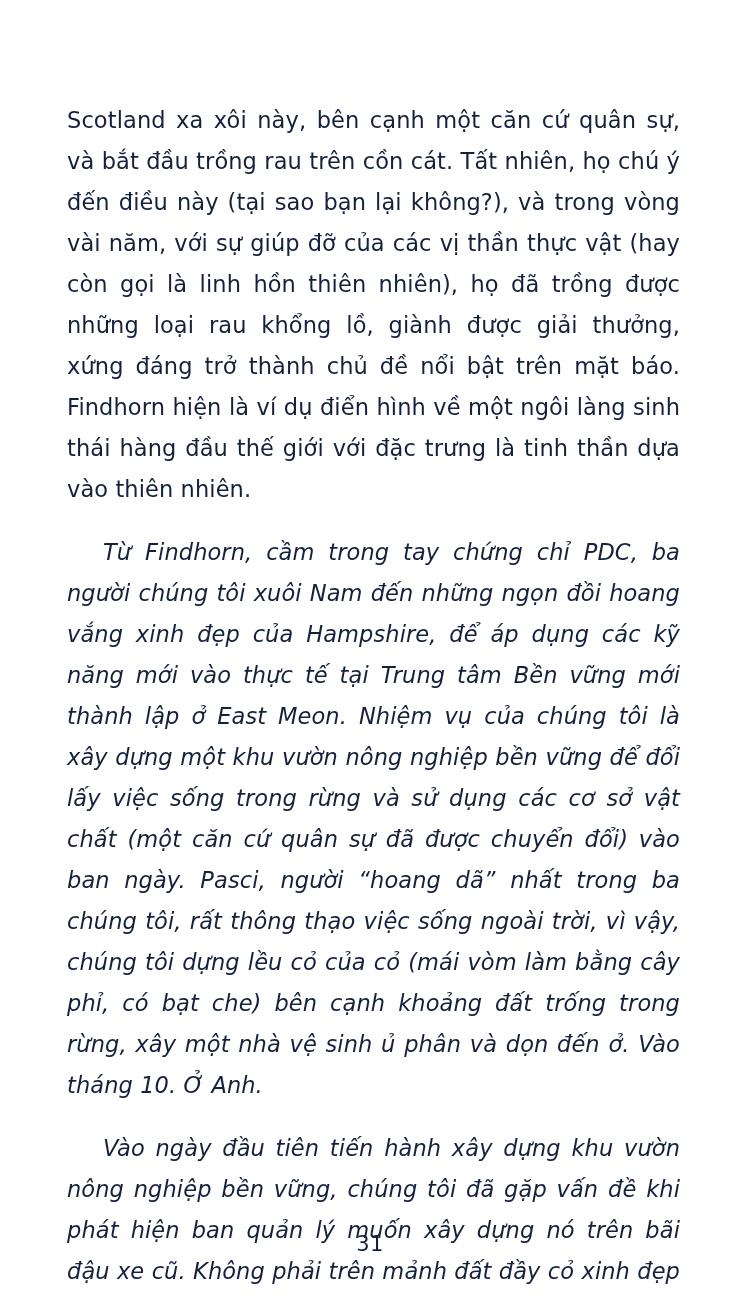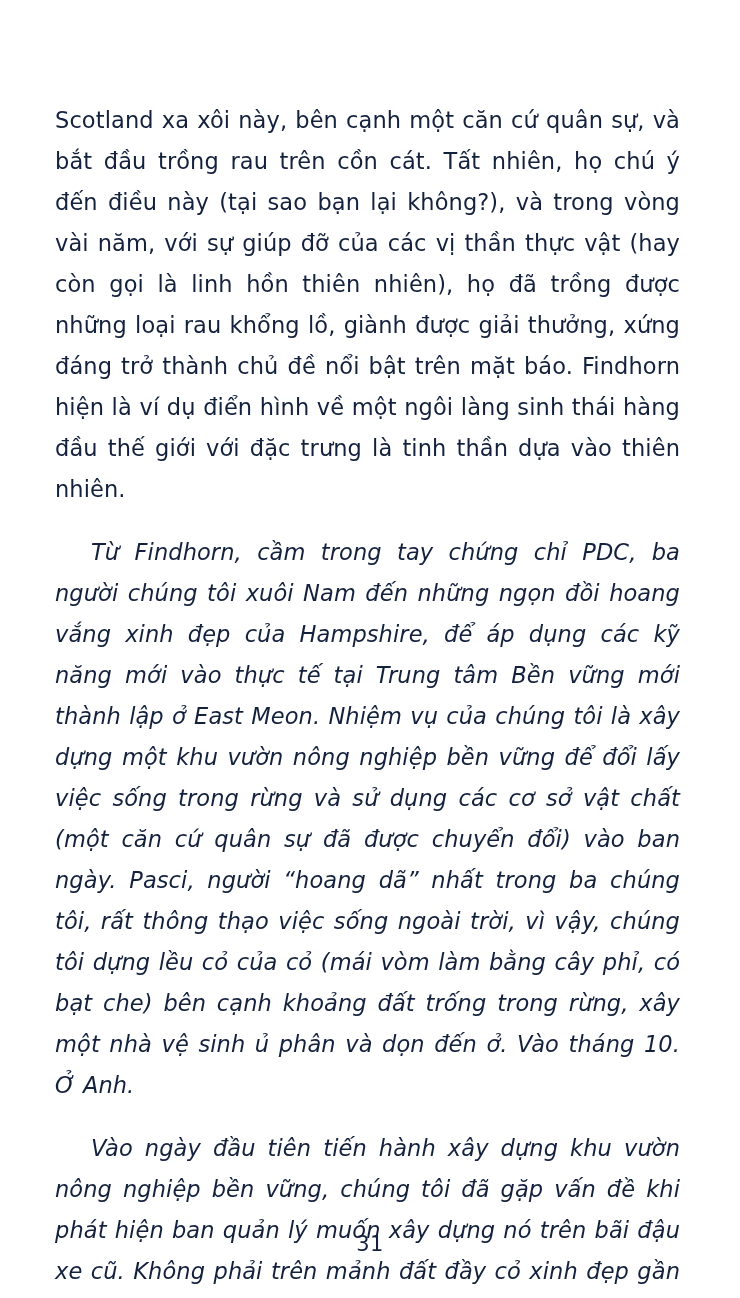--- a/index.html
+++ b/index.html
@@ -23,21 +23,21 @@
   .body-text {
     color: #14213d;
     font-family: "DejaVu Sans", sans-serif;
     font-size: 22.5px;
     line-height: 41px;
     text-align: justify;
     text-justify: inter-word;
     letter-spacing: 0.1px;
   }
   .para {
-    margin: 0 0 22px 0;
+    margin: 0 0 22px 12px;
     text-indent: 0;
   }
   .para.indented {
     text-indent: 36px;
     font-style: italic;
   }
   .para:last-of-type {
     margin-bottom: 0;
   }
   .page-number {

